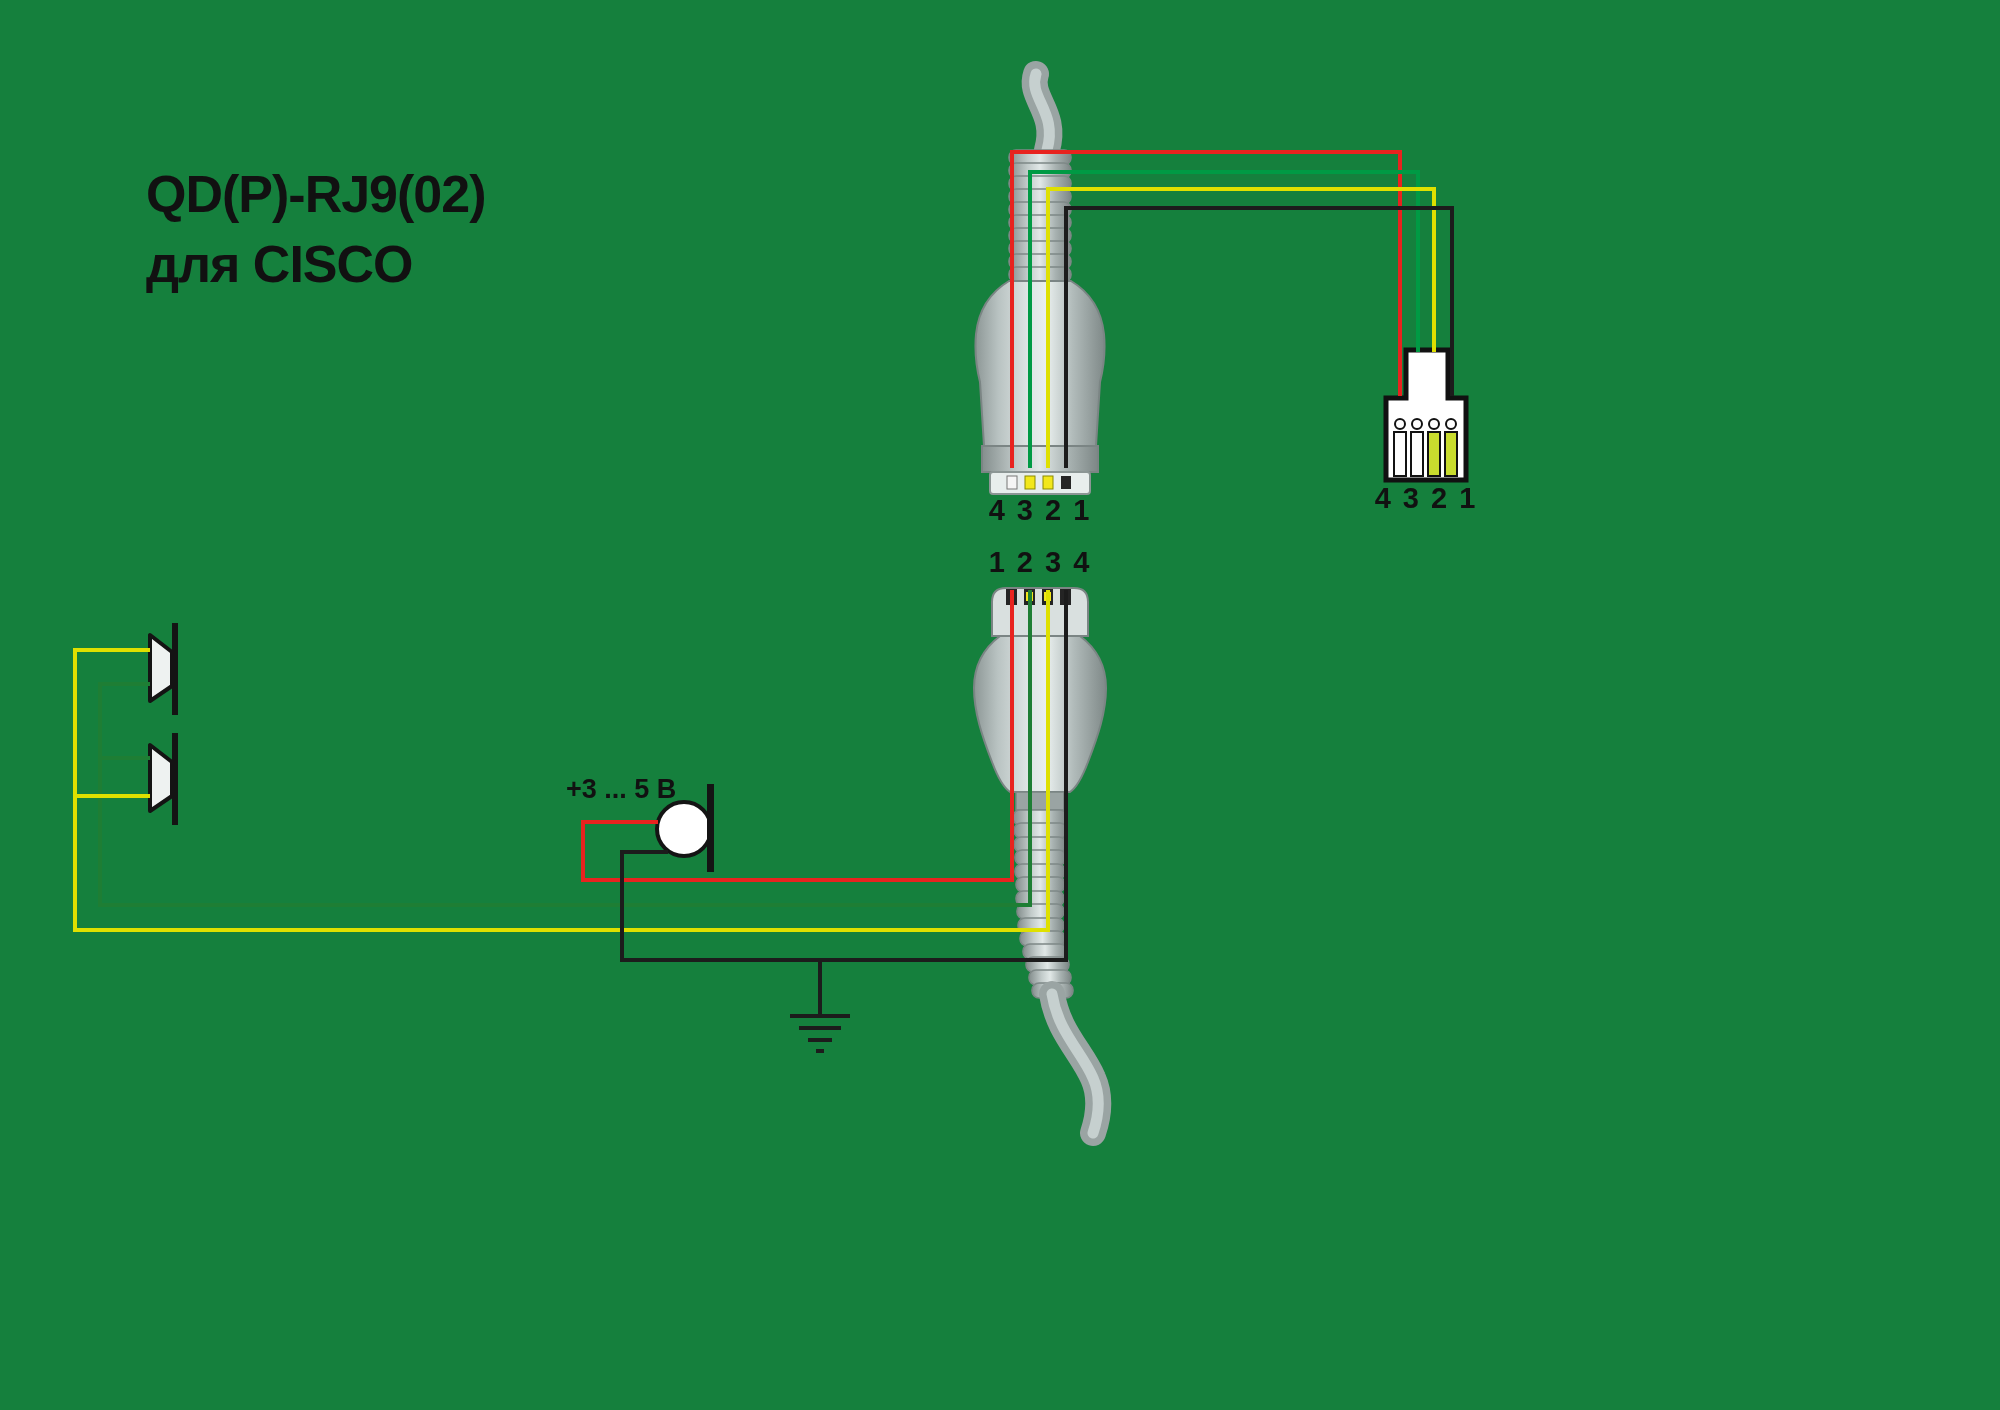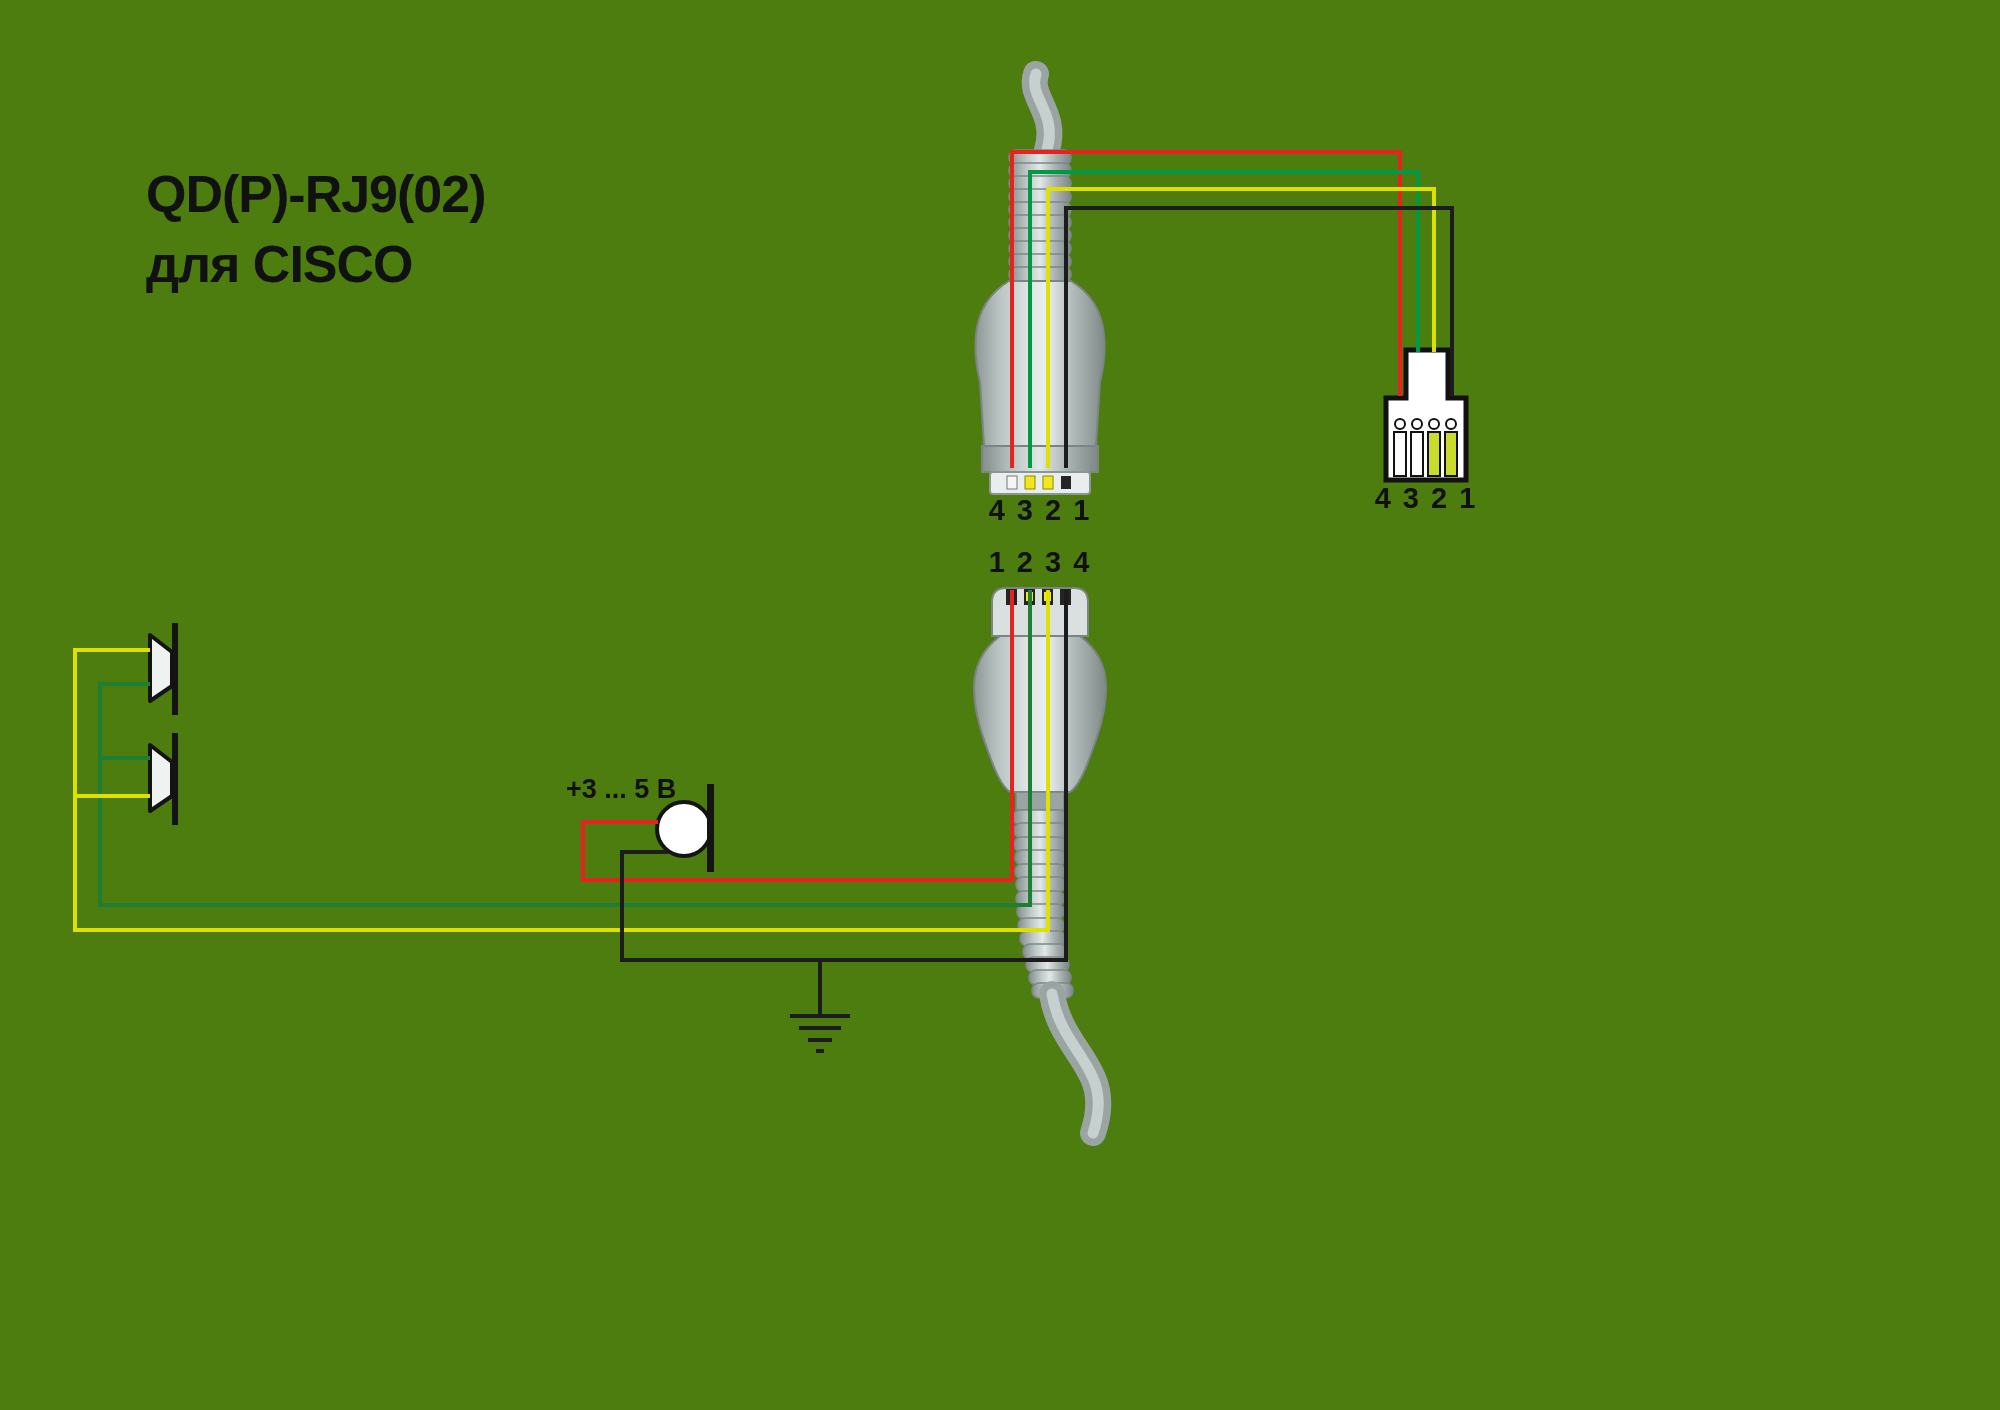--- a/index.html
+++ b/index.html
@@ -1,16 +1,16 @@
 <!DOCTYPE html>
 <html><head>
 <meta charset="utf-8">
 <style>
   html,body{margin:0;padding:0;background:#ffffff;}
-  .stage{position:relative;width:2000px;height:1410px;background:#4d7c0f;overflow:hidden;
+  .stage{position:relative;width:2000px;height:1410px;background:#15803d;overflow:hidden;
          font-family:"Liberation Sans",sans-serif;text-align:center;}
   svg{display:block;}
   .t-title{font-family:"Liberation Sans",sans-serif;font-weight:bold;font-size:52px;fill:#111;letter-spacing:-1px;}
   .t-pins{font-family:"Liberation Sans",sans-serif;font-weight:bold;font-size:29px;fill:#111;letter-spacing:2px;}
   .t-mic{font-family:"Liberation Sans",sans-serif;font-weight:bold;font-size:27px;fill:#111;}
 </style>
 </head>
 <body>
 
 <div class="stage">

